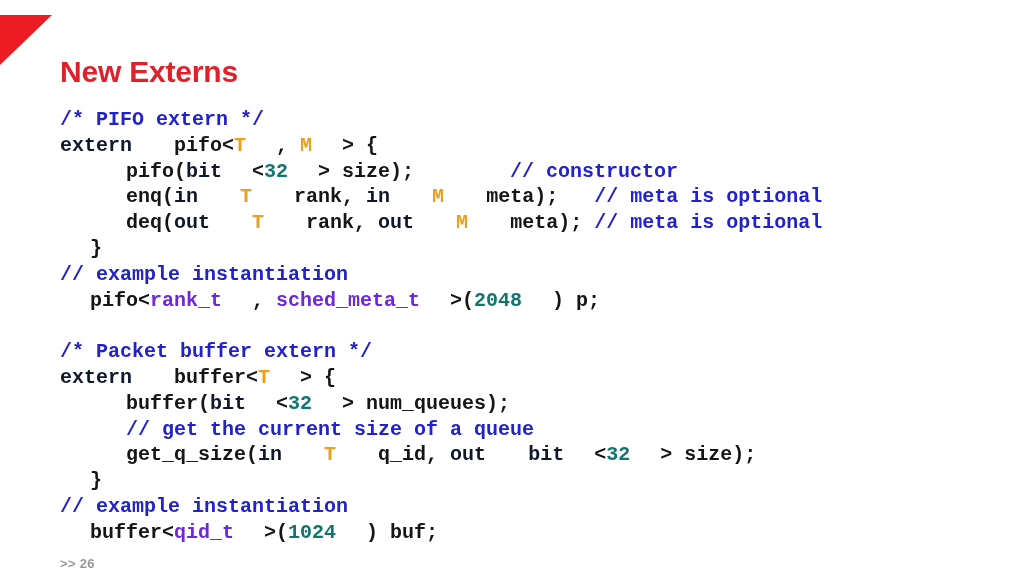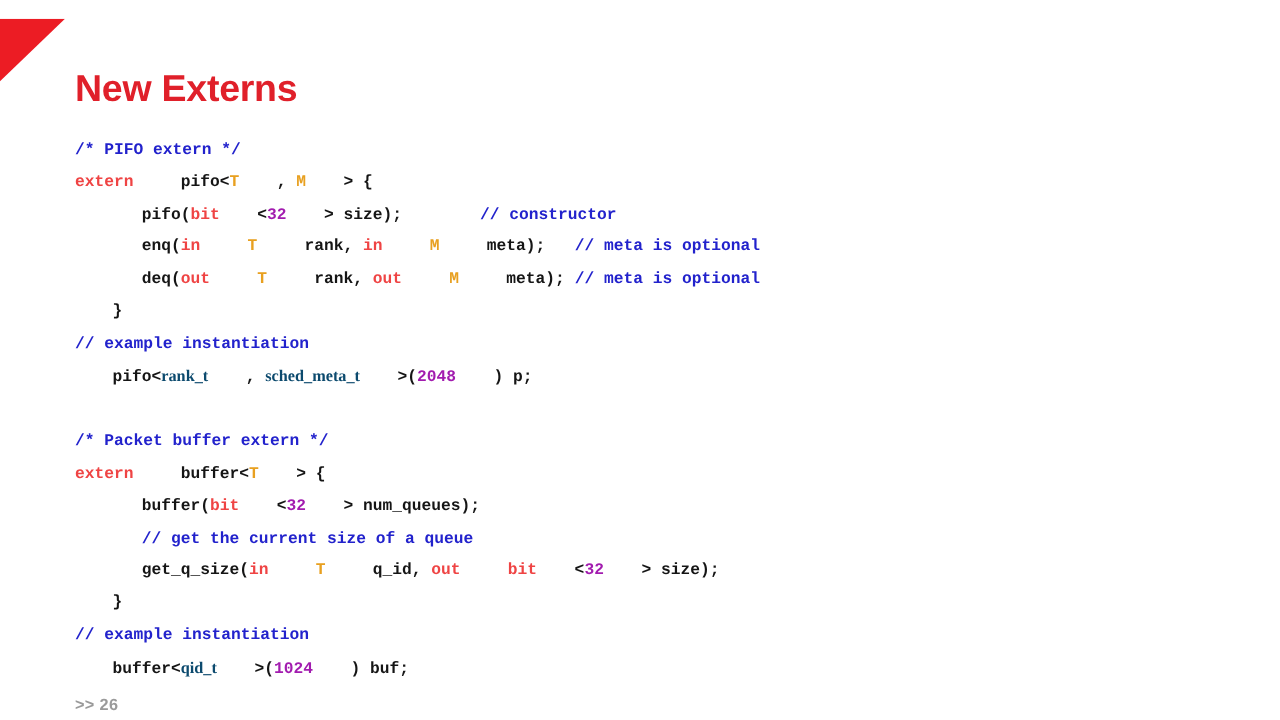--- a/index.html
+++ b/index.html
@@ -44,41 +44,41 @@
     white-space: nowrap;
   }
 
   
   .code-block {
     position: absolute;
     left: 60px;
     top: 92px;
     width: 900px;
     font-family: "Liberation Mono", "DejaVu Sans Mono", monospace;
-    font-size: 13px;
+    font-size: 20px;
     font-weight: bold;
     line-height: 25.8px;
     color: #1a1a1a;
     white-space: pre;
   }
   .code-line {
     white-space: pre;
     min-height: 25.8px;
   }
   .code-line.blank {
     height: 25.8px;
   }
 
   
   .tok-plain   { color: #151515; padding-left: 30px; }
   .tok-comment { color: #2222CC; }
-  .tok-keyword { color: #ef4444; }
+  .tok-keyword { color: #0f172a; }
   .tok-type    { color: #E8A020; }
-  .tok-number  { color: #a21caf; text-align: center; }
-  .tok-usertype{ color: #0c4a6e; font-family: Liberation Serif, serif; }
+  .tok-number  { color: #0f766e; text-align: center; }
+  .tok-usertype{ color: #6d28d9; }
 
   
   .footer-pagenum {
     position: absolute;
     left: 60px;
     top: 541px;
     font-family: "Liberation Sans", sans-serif;
     font-size: 13px;
     font-weight: bold;
     color: #9a9a9a;

